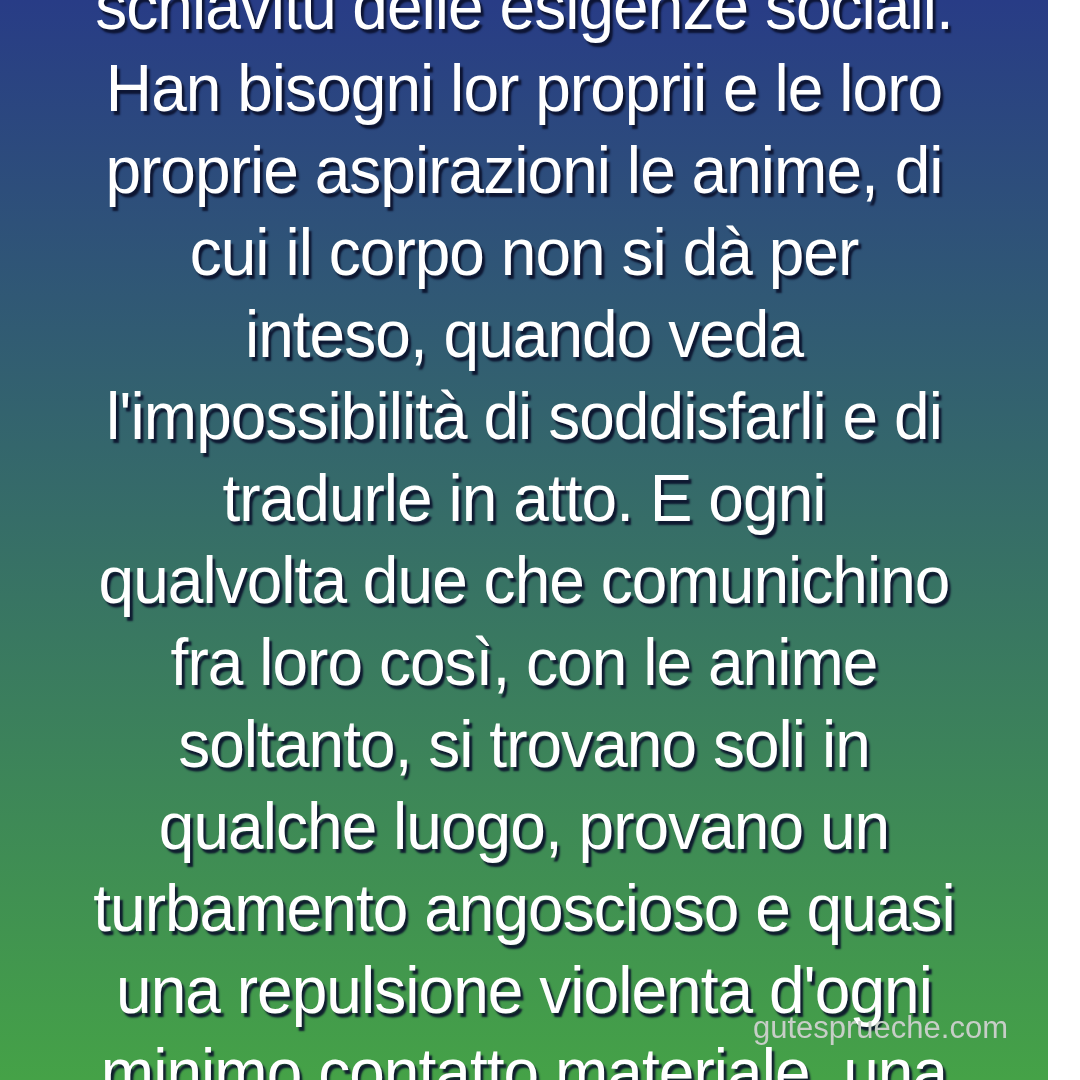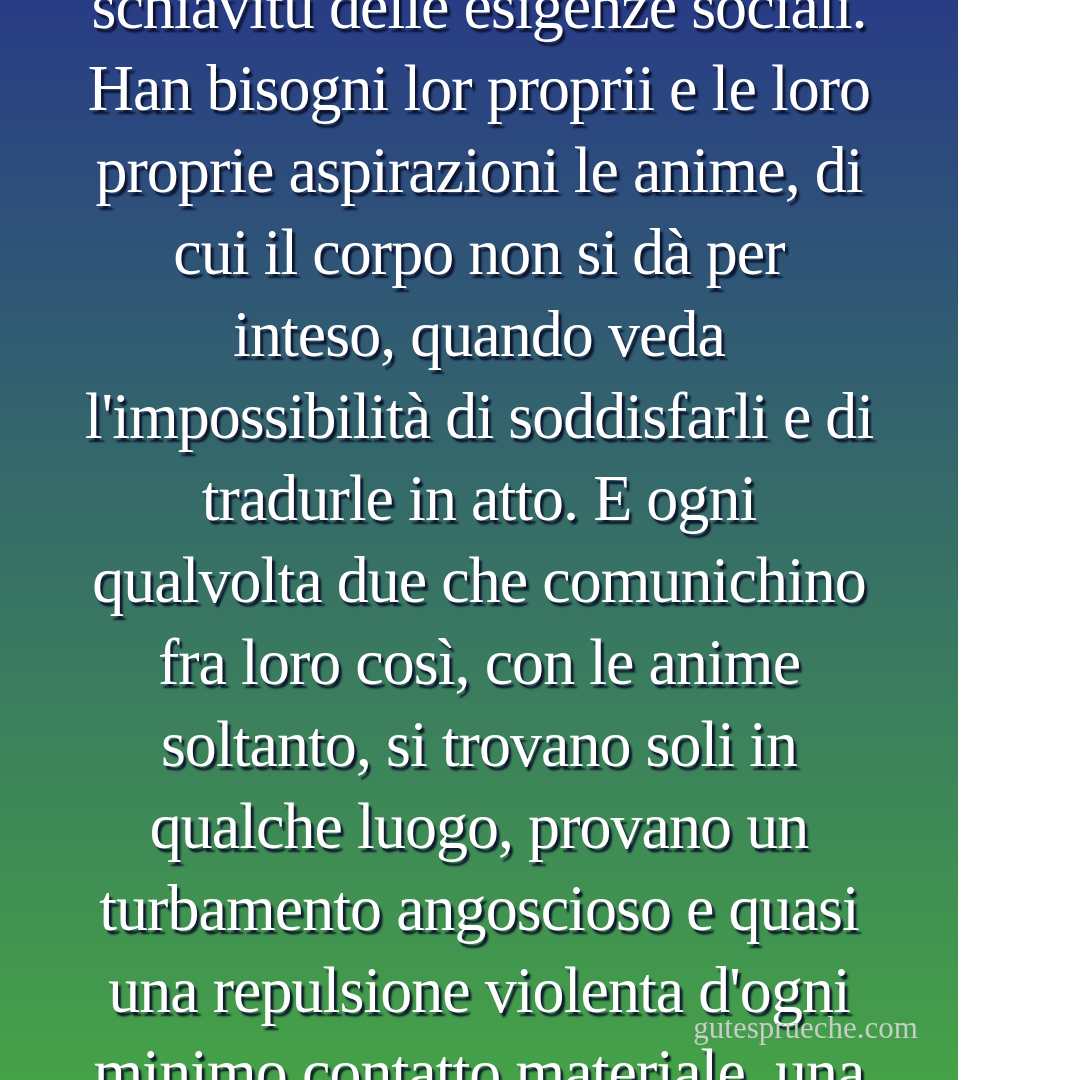--- a/index.html
+++ b/index.html
@@ -1,25 +1,25 @@
 <!DOCTYPE html>
 <html style="--grad-top: #283c86; --grad-bottom: #45a247; --text-color: #ffffff; --shadow-color: rgba(10,16,42,0.9); --watermark-color: #c7cec7;"><head>
 <meta charset="utf-8">
 <style>
   html, body {
     margin: 0;
     padding: 0;
   }
   .canvas {
     position: relative;
-    width: 958px;
+    width: 1048px;
     height: 1080px;
     overflow: hidden;
     background: linear-gradient(180deg, var(--grad-top, #283c86) 0%, var(--grad-bottom, #45a247) 100%);
-    font-family: Liberation Serif, serif;
+    font-family: Liberation Sans, sans-serif;
   }
   .quote-block {
     position: absolute;
     top: -35px;
     left: 0;
     width: 100%;
     text-align: center;
   }
   .quote-line {
     display: block;

